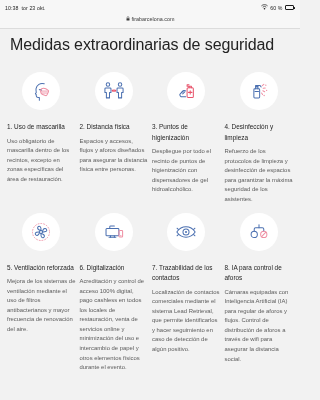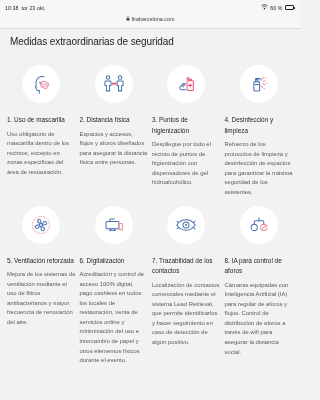--- a/index.html
+++ b/index.html
@@ -63,21 +63,21 @@
     color: #3a3a3a;
   }
   .lock-icon { display: inline-block; }
 
   
   #page-header {
     background: #f2f2f2;
     padding: 7px 10px 6px 10px;
   }
   #page-title {
-    font-size: 10px;
+    font-size: 16px;
     font-weight: 400;
     color: #232323;
     letter-spacing: -.1px;
   }
 
   
   #measures-grid {
     display: grid;
     grid-template-columns: repeat(4, 1fr);
     column-gap: 4px;

